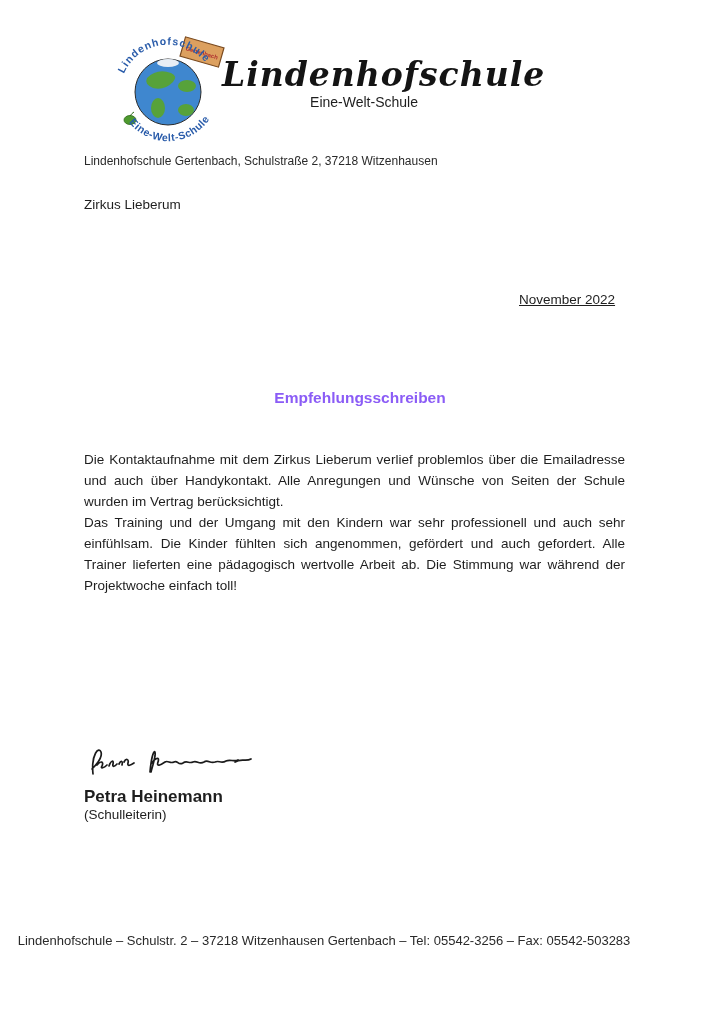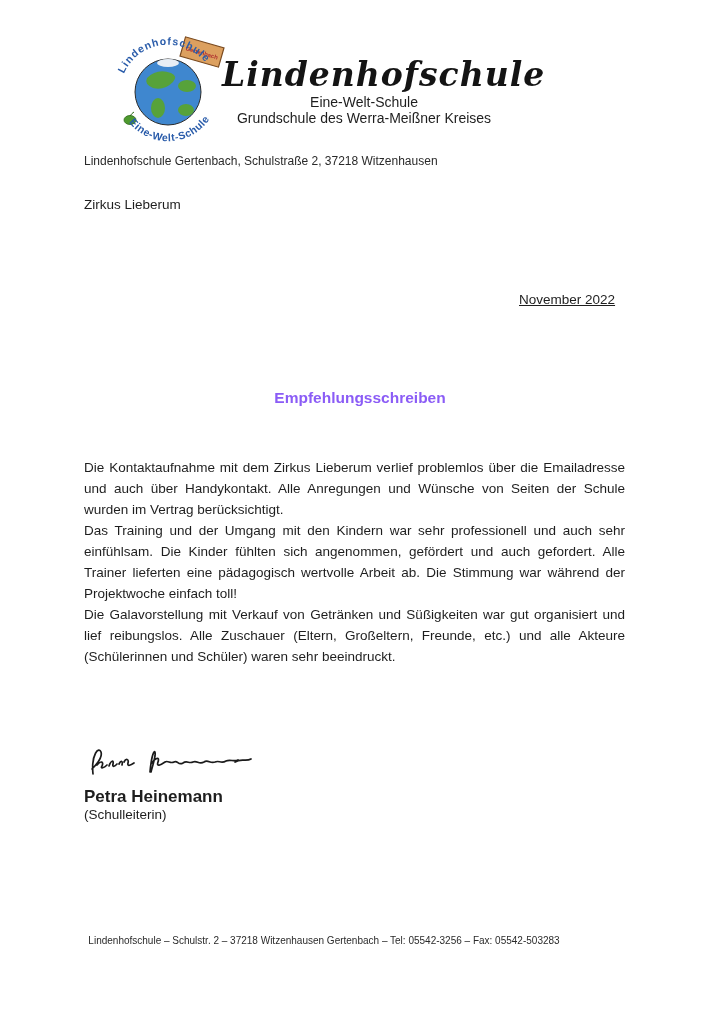--- a/index.html
+++ b/index.html
@@ -15,29 +15,29 @@
   .brand-sub2{font-size:14px;color:#1e1e1e;white-space:nowrap;}
 
   .sender{position:absolute;left:84px;top:154px;font-size:12px;color:#2a2a2a;}
   .recipient{position:absolute;left:84px;top:197px;font-size:13.5px;}
   .date{position:absolute;left:519px;top:292px;font-size:13.5px;text-decoration:underline;}
 
   .doc-title{position:absolute;left:0;top:389px;width:720px;text-align:center;
              font-weight:bold;font-size:15.5px;color:#8b5cf6;}
 
   .body-text{position:absolute;left:84px;top:449px;width:541px;
-             font-size:13.5px;line-height:21px;text-align:justify;margin-top:8px;}
+             font-size:13.5px;line-height:21px;text-align:justify;}
   .body-text p{margin:0;}
 
   .sig-image{position:absolute;left:86px;top:738px;}
   .sig-name{position:absolute;left:84px;top:787px;font-size:17px;font-weight:bold;}
   .sig-role{position:absolute;left:84px;top:807px;font-size:13.5px;}
 
   .footer{position:absolute;left:0;top:933px;width:648px;text-align:center;
-          font-size:10px;color:#2a2a2a;line-height:15px;}
+          font-size:13px;color:#2a2a2a;line-height:15px;}
   .footer a{color:#0000cc;text-decoration:underline;}
 </style>
 </head>
 <body>
 
 <div class="page">
 
   <div class="logo">
     <svg width="124" height="118" viewBox="0 0 124 118">
       <defs>
@@ -67,35 +67,33 @@
       </text>
       <text font-size="10.5" font-weight="bold" fill="#2a5caa" letter-spacing="0.5">
         <textPath href="#arcBottom" startOffset="10%">Eine-Welt-Schule</textPath>
       </text>
     </svg>
   </div>
 
   <div class="brand">
     <div class="brand-name">Lindenhofschule</div>
     <div class="brand-sub1">Eine-Welt-Schule</div>
-    <div class="brand-sub2">Grundschule des Werra-Meißner Kreises</div>
   </div>
 
   <div class="sender">Lindenhofschule Gertenbach, Schulstraße 2, 37218 Witzenhausen</div>
 
   <div class="recipient">Zirkus Lieberum</div>
 
   <div class="date">November 2022</div>
 
   <div class="doc-title">Empfehlungsschreiben</div>
 
   <div class="body-text">
     <p>Die Kontaktaufnahme mit dem Zirkus Lieberum verlief problemlos über die Emailadresse und auch über Handykontakt. Alle Anregungen und Wünsche von Seiten der Schule wurden im Vertrag berücksichtigt.</p>
     <p>Das Training und der Umgang mit den Kindern war sehr professionell und auch sehr einfühlsam. Die Kinder fühlten sich angenommen, gefördert und auch gefordert. Alle Trainer lieferten eine pädagogisch wertvolle Arbeit ab. Die Stimmung war während der Projektwoche einfach toll!</p>
-    <p>Die Galavorstellung mit Verkauf von Getränken und Süßigkeiten war gut organisiert und lief reibungslos. Alle Zuschauer (Eltern, Großeltern, Freunde, etc.) und alle Akteure (Schülerinnen und Schüler) waren sehr beeindruckt.</p>
   </div>
 
   <div class="sig-image">
     <svg width="170" height="48" viewBox="0 0 170 48">
       <g fill="none" stroke="#1b1b1b" stroke-width="1.7" stroke-linecap="round" stroke-linejoin="round">
         <path d="M7,36 C5,16 13,8 15,14 C17,20 9,28 6,31 M11,27 C15,22 18,24 16,28 C14,31 18,30 21,27 M23,28 C25,22 28,22 27,26 C26,30 29,28 31,26 M33,26 C35,22 37,23 36,27 M38,24 C40,20 43,21 42,25 C41,29 45,27 48,25"></path>
         <path d="M64,34 C66,12 70,10 69,18 C68,24 66,30 65,34 M65,26 C69,20 74,18 72,24 C70,30 76,26 79,24 C82,22 84,26 88,24 C92,22 92,28 97,25 C101,22 103,26 107,24 C111,22 113,27 118,24 C122,21 124,26 129,24 C133,22 135,26 140,23 C144,21 148,24 152,22"></path>
         <path d="M149,24 C155,20 160,24 165,21"></path>
       </g>
     </svg>

